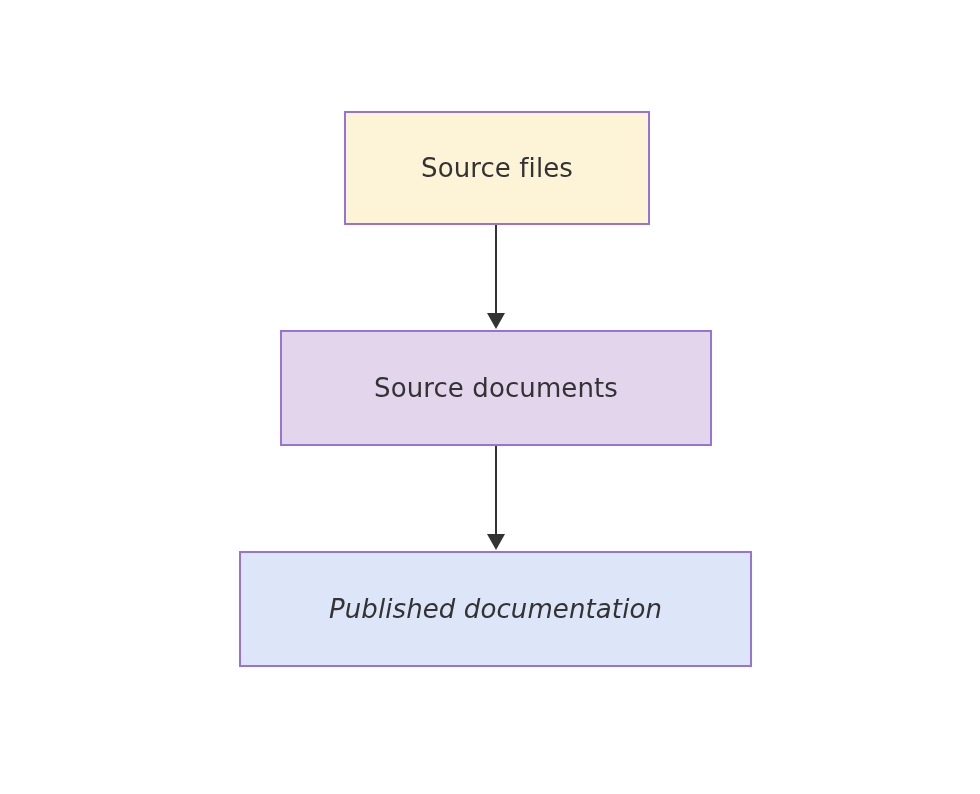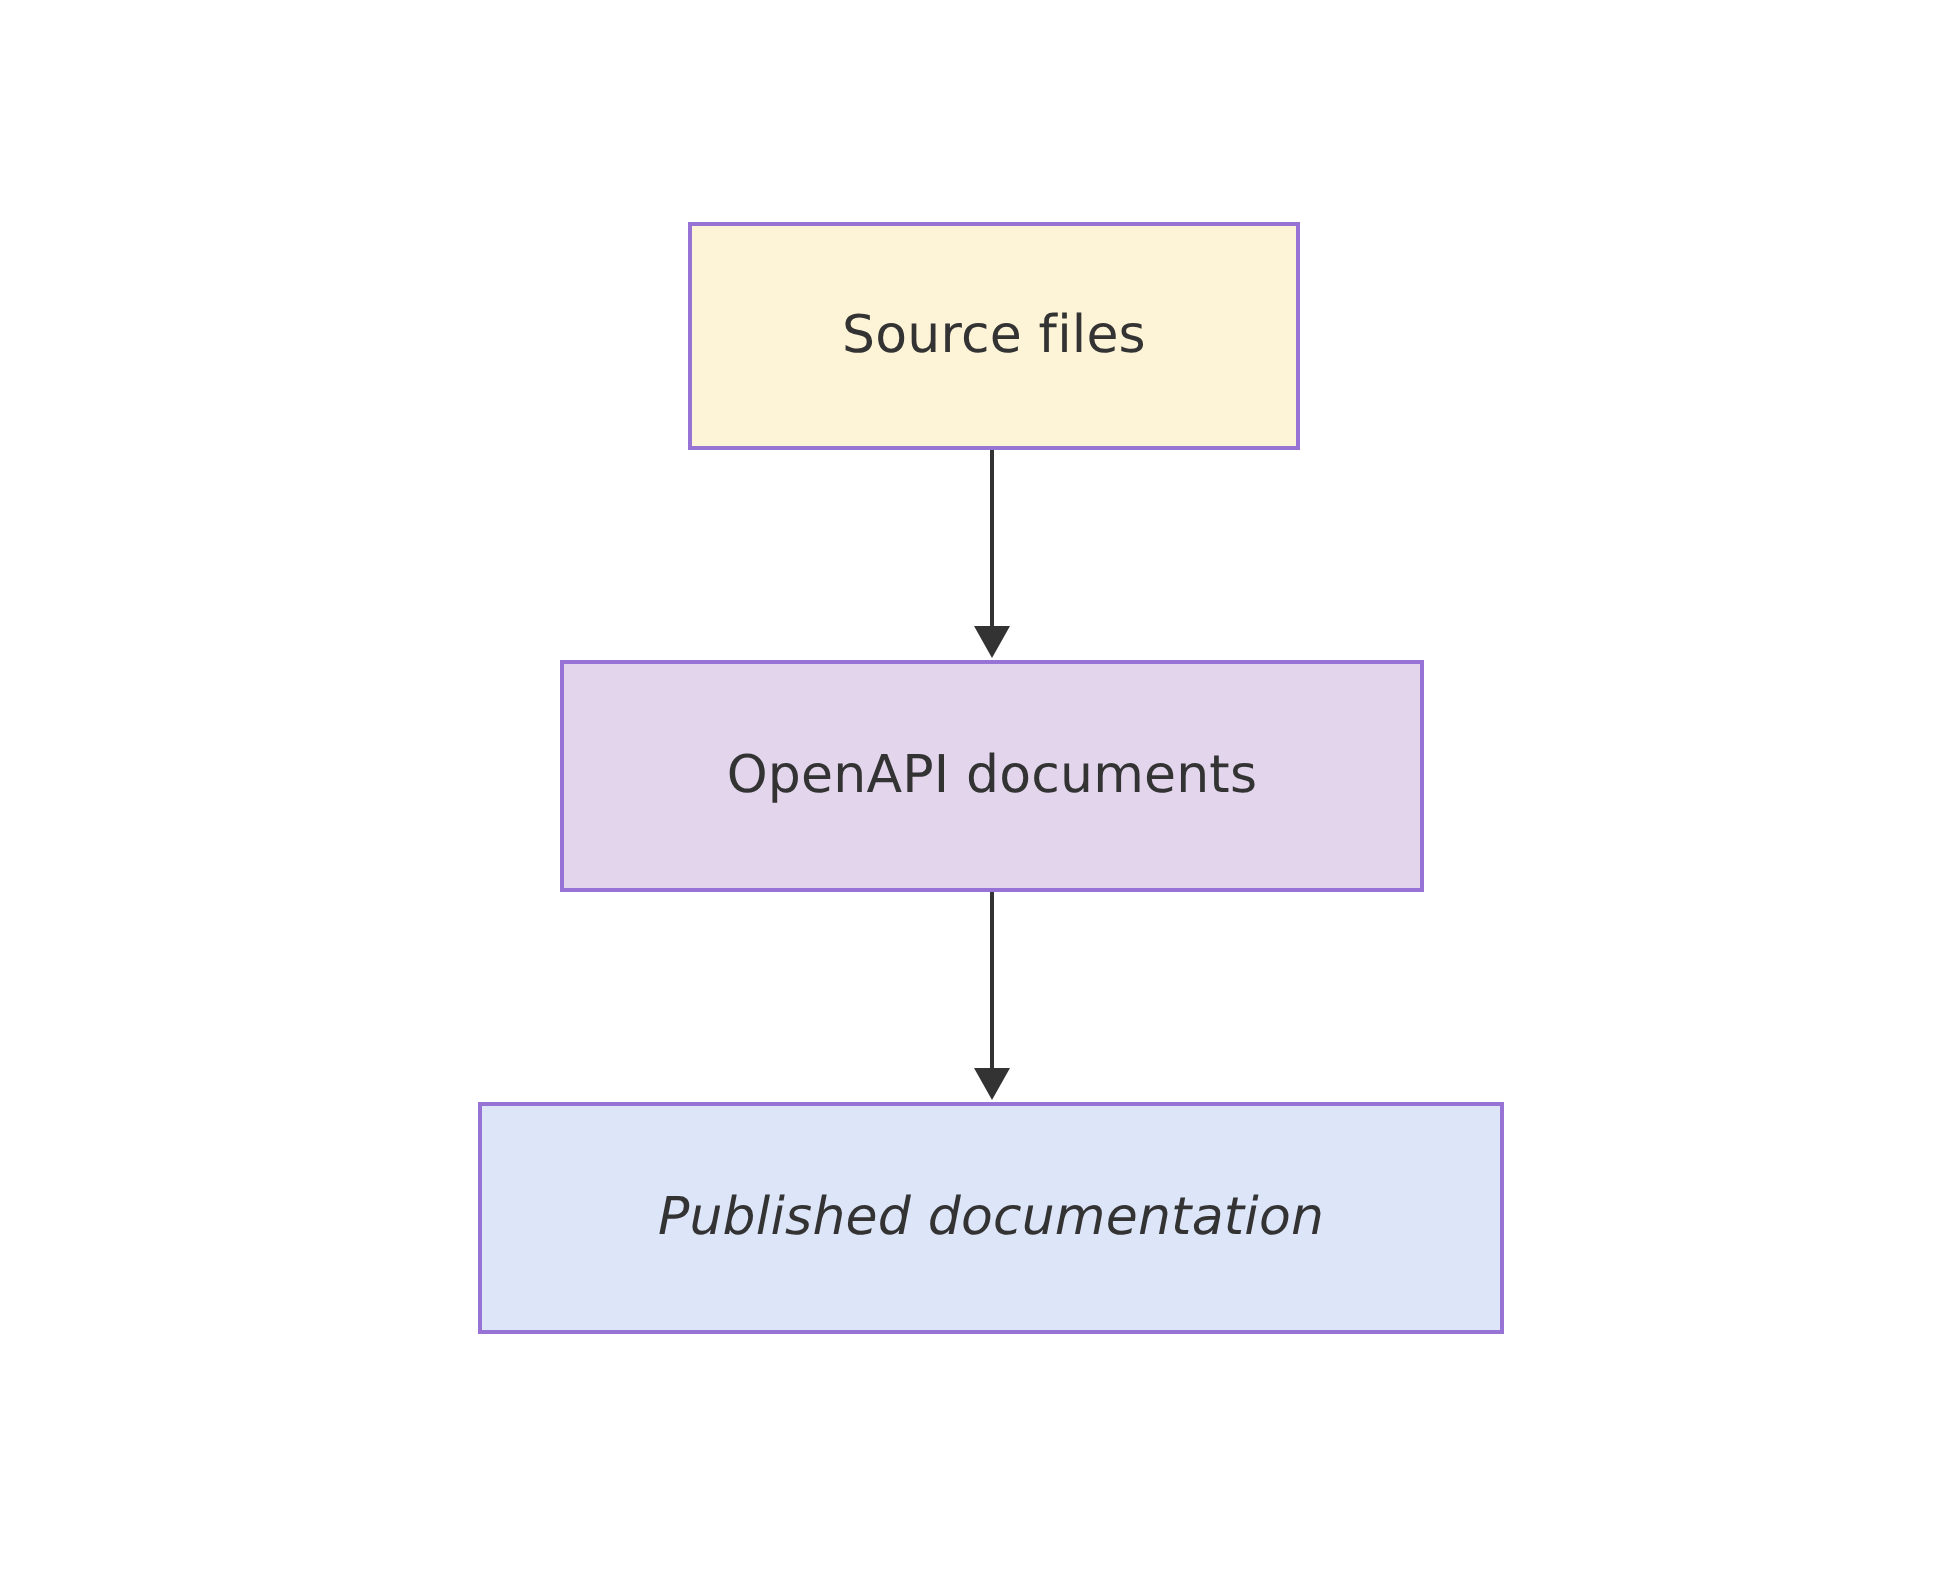--- a/index.html
+++ b/index.html
@@ -110,20 +110,20 @@
       <path class="edge-line" d="M 496 446 L 496 535"></path>
       <path class="edge-arrowhead" d="M 487 534 L 505 534 L 496 550 Z"></path>
     </g>
   </svg>
 
   <div class="node" id="node-source-files">
     <span class="node-label">Source files</span>
   </div>
 
   <div class="node" id="node-openapi-documents">
-    <span class="node-label">OpenAPI documents</span>
+    <span class="node-label">Source documents</span>
   </div>
 
   <div class="node" id="node-published-documentation">
     <span class="node-label">Published documentation</span>
   </div>
 
 </div>
 
 </body></html>

